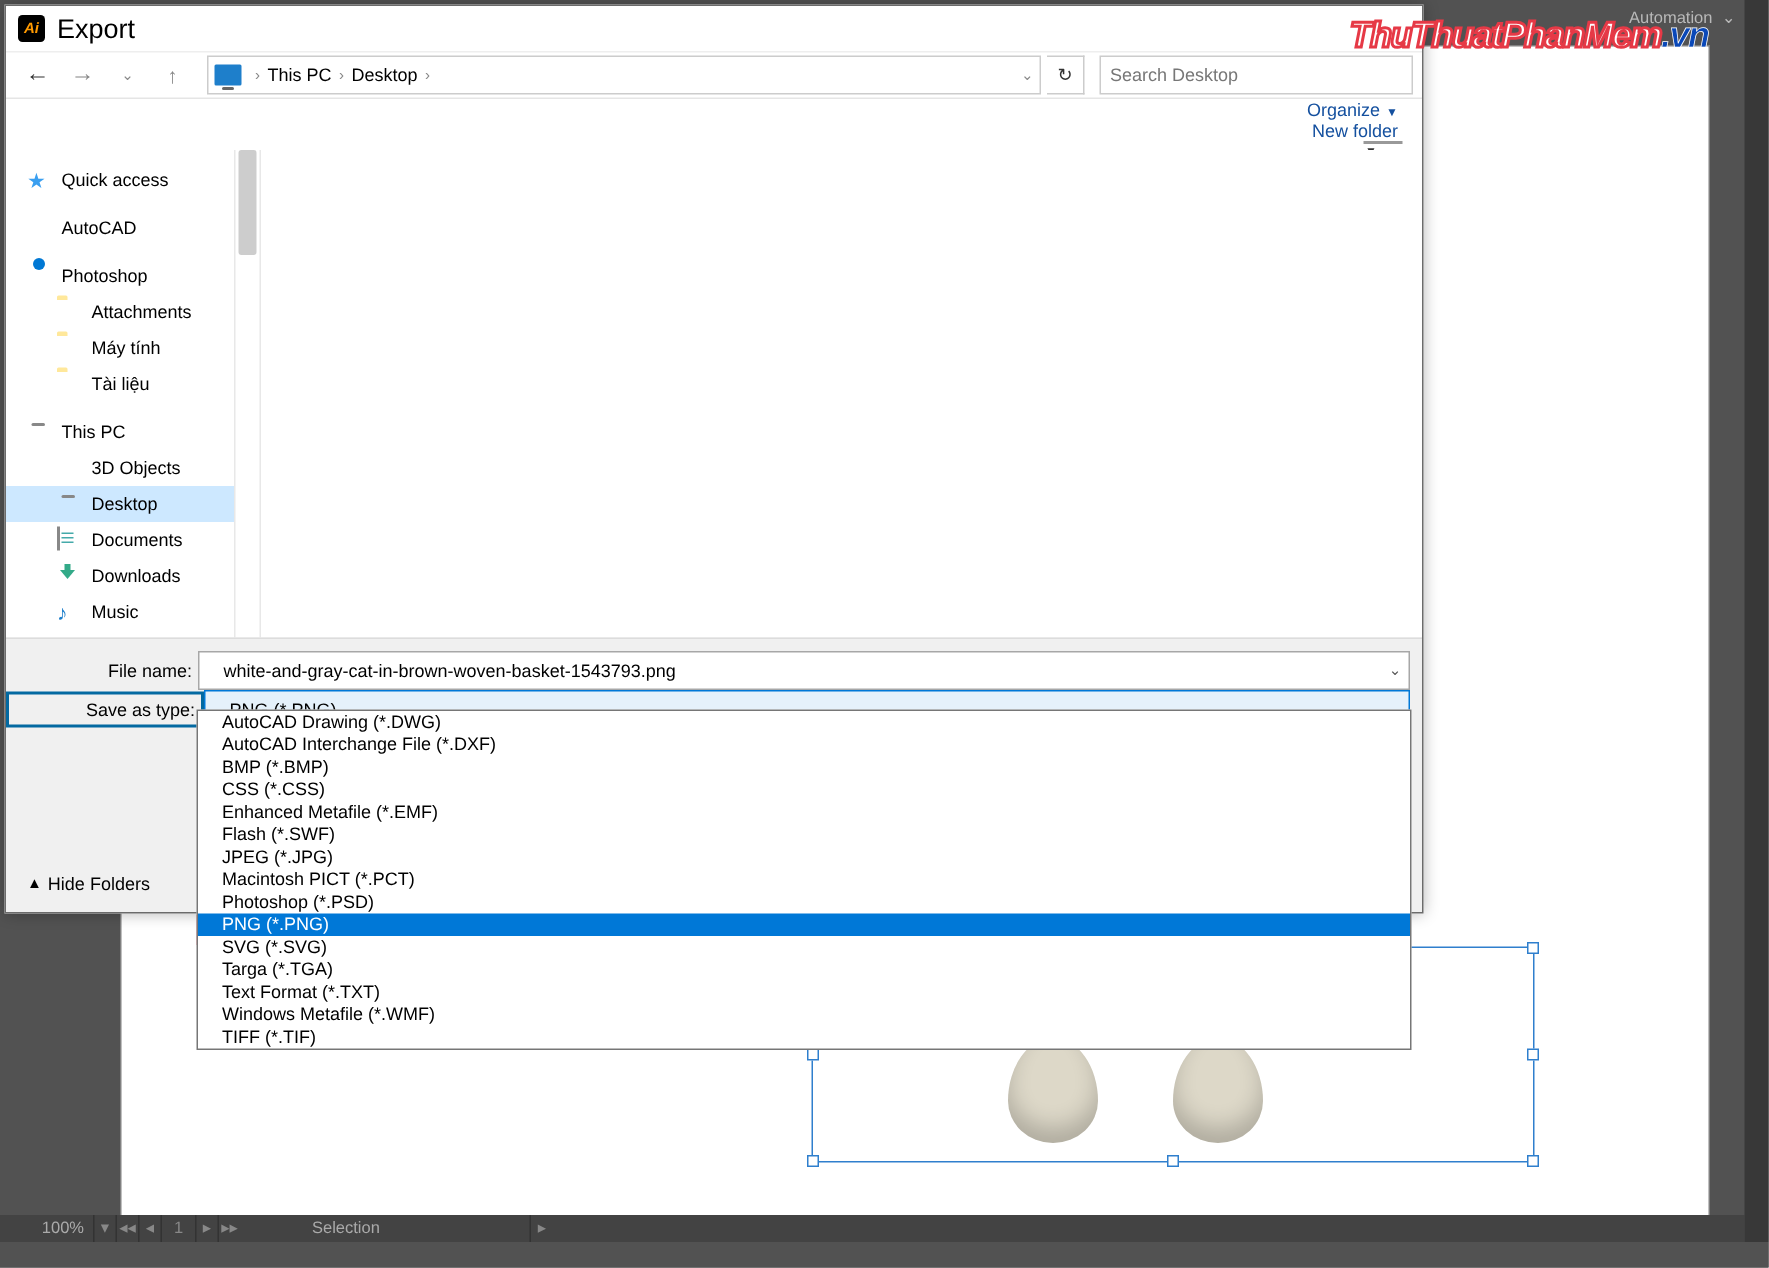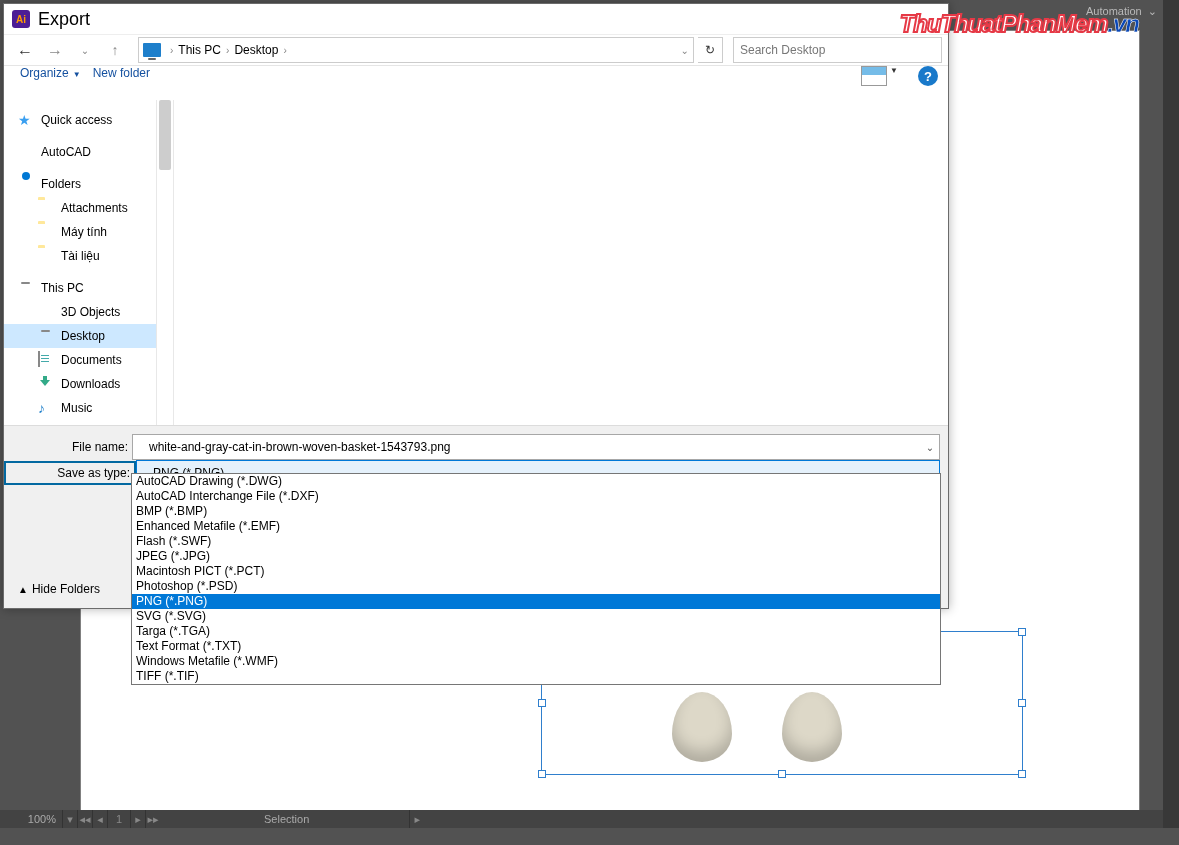--- a/index.html
+++ b/index.html
@@ -14,45 +14,45 @@
   .ai-sel .h.tc{top:-4px;left:50%;margin-left:-4px;}
   .ai-sel .h.bc{bottom:-4px;left:50%;margin-left:-4px;}
   .ai-sel .h.ml{top:50%;left:-4px;margin-top:-4px;}
   .ai-sel .h.mr{top:50%;right:-4px;margin-top:-4px;}
   .ai-sel .cat{position:absolute;width:60px;height:70px;background:#ddd8c8;border-radius:50% 50% 50% 50%/60% 60% 40% 40%;box-shadow:inset 0 -10px 15px rgba(0,0,0,.2);}
   .ai-sel .cat.c1{left:130px;top:60px;}
   .ai-sel .cat.c2{left:240px;top:60px;}
   .ai-status{position:absolute;bottom:0;left:0;height:18px;width:1163px;background:#434343;color:#aaa;font-size:11px;display:flex;align-items:center;}
   .ai-status .zoom{width:50px;text-align:right;padding:0 6px;}
   .ai-status .navbtn{width:14px;text-align:center;color:#888;border-left:1px solid #333;height:18px;line-height:18px;}
-  .ai-status .sel{margin-left:104px;}
+  .ai-status .sel{margin-left:48px;}
   .ai-right{position:absolute;top:0;right:0;width:16px;height:828px;background:#383838;}
   .watermark{position:absolute;top:10px;right:40px;font-size:24px;font-weight:900;font-style:italic;letter-spacing:-1px;pointer-events:none;}
   .watermark .a{color:#fff;margin-left:45px;-webkit-text-stroke:2px #e63946;}
   .watermark .b{color:#0a48b8;-webkit-text-stroke:.5px #fff;}
 
   
   .dlg{position:absolute;top:3px;left:3px;width:944px;background:#fff;border:1px solid #6b6b6b;box-shadow:0 0 10px rgba(0,0,0,.3);}
   .titlebar{height:30px;display:flex;align-items:center;padding:0 8px;background:#fff;}
-  .ai-logo{width:18px;height:18px;background:#4c1d95;border-radius:3px;display:flex;align-items:center;justify-content:center;color:#ff9a00;font-size:10px;font-weight:bold;margin-right:8px;}
+  .ai-logo{width:18px;height:18px;background:#000000;border-radius:3px;display:flex;align-items:center;justify-content:center;color:#ff9a00;font-size:10px;font-weight:bold;margin-right:8px;font-style:italic;}
   .title{font-size:18px;}
   .nav{height:30px;display:flex;align-items:center;padding:0 6px;border-top:1px solid #eee;border-bottom:1px solid #e5e5e5;}
   .nav .arrow{width:30px;text-align:center;color:#888;font-size:16px;}
   .nav .arrow.on{color:#333;}
   .nav .up{font-size:14px;}
   .crumb{display:flex;align-items:center;flex:1;height:24px;border:1px solid #ccc;margin:0 4px 0 8px;padding:0 4px;}
   .crumb .mon{width:18px;height:14px;background:#1e7fcb;position:relative;margin-right:4px;border-radius:1px;}
   .crumb .mon::after{content:"";position:absolute;bottom:-3px;left:5px;width:8px;height:2px;background:#666;border-radius:1px;}
   .crumb .sep{color:#888;padding:0 5px;font-size:10px;}
   .crumb .txt{color:#000;}
   .crumb .spacer{flex:1;}
   .crumb .dd{color:#888;font-size:10px;}
   .refresh{width:24px;height:24px;border:1px solid #ccc;border-left:none;margin-right:10px;display:flex;align-items:center;justify-content:center;color:#333;}
   .search{width:195px;height:24px;border:1px solid #ccc;color:#777;padding:0 6px;display:flex;align-items:center;}
-  .toolbar{height:34px;display:flex;align-items:flex-start;padding:0 10px;}
+  .toolbar{height:34px;display:flex;align-items:flex-end;padding:0 10px;flex-direction:column;}
   .toolbar .org,.toolbar .newf{color:#14509f;padding:0 6px;cursor:pointer;}
   .toolbar .org .dd{font-size:8px;margin-left:4px;}
   .toolbar .sp{flex:1;}
   .toolbar .view{width:24px;height:18px;background:linear-gradient(#75bce8,#75bce8) 0 0/24px 8px no-repeat,#fff;border:1px solid #999;margin-right:3px;}
   .toolbar .vdd{font-size:8px;color:#333;margin-right:20px;}
   .toolbar .help{width:20px;height:20px;border-radius:50%;background:#1979ca;color:#fff;display:flex;align-items:center;justify-content:center;font-size:13px;font-weight:bold;}
   .body{display:flex;height:325px;}
   .tree{width:152px;padding-top:8px;}
   .tree-sb{width:16px;border-left:1px solid #e8e8e8;position:relative;}
   .tree-sb .thumb{position:absolute;top:0;left:2px;width:12px;height:70px;background:#cdcdcd;border-radius:2px;}
@@ -80,21 +80,21 @@
   .bottom{border-top:1px solid #dcdcdc;background:#f0f0f0;padding:8px 0 12px;position:relative;}
   .row{display:flex;align-items:center;height:26px;}
   .row .lbl{width:124px;text-align:right;padding-right:4px;}
   .row .lbl.box{border:2px solid #0369a1;height:20px;line-height:20px;}
   .combo{flex:1;margin-right:8px;height:24px;border:1px solid #a7a7a7;background:#fff;display:flex;align-items:center;}
   .combo.open{background:#e5f1fb;border-color:#0078d7;}
   .combo .txt{flex:1;padding:0 16px;}
   .combo .dd{width:18px;text-align:center;color:#555;font-size:10px;}
   .hide{position:absolute;left:14px;bottom:12px;display:flex;align-items:center;gap:4px;cursor:pointer;}
   .dropdown{position:absolute;top:473px;left:131px;width:808px;background:#fff;border:1px solid #767676;padding:0;z-index:10;}
-  .dropdown .opt{height:15px;line-height:15px;padding:0 4px;font-size:12px;cursor:default;}
+  .dropdown .opt{height:15px;line-height:15px;padding:0 16px;font-size:12px;cursor:default;}
   .dropdown .opt.sel{background:#0078d7;color:#fff;}
   .outline{position:absolute;top:610px;left:131px;width:211px;height:16px;border:2px solid #ee2b3a;pointer-events:none;}
 </style>
 </head>
 <body>
 
 <div class="app-bg">
   <div class="ai-canvas">
     <div class="ai-board">
       <div class="ai-sel">
@@ -166,21 +166,21 @@
             <span>Quick access</span>
           </div>
         <div style="height:8px"></div>
         <div class="titem">
             <span class="ic"><span class="ic-dropbox"></span></span>
             <span>AutoCAD</span>
           </div>
         <div style="height:8px"></div>
         <div class="titem">
             <span class="ic"><span class="ic-cloud"></span></span>
-            <span>Folders</span>
+            <span>Photoshop</span>
           </div>
         <div class="titem sub">
             <span class="ic"><span class="ic-folder"></span></span>
             <span>Attachments</span>
           </div>
         <div class="titem sub">
             <span class="ic"><span class="ic-folder"></span></span>
             <span>Máy tính</span>
           </div>
         <div class="titem sub">
@@ -239,20 +239,21 @@
         <span style="font-size:10px">▲</span>
         <span>Hide Folders</span>
       </div>
     </div>
   </div>
 
   <div class="dropdown" id="dd-list">
       <div class="opt">AutoCAD Drawing (*.DWG)</div>
       <div class="opt">AutoCAD Interchange File (*.DXF)</div>
       <div class="opt">BMP (*.BMP)</div>
+      <div class="opt">CSS (*.CSS)</div>
       <div class="opt">Enhanced Metafile (*.EMF)</div>
       <div class="opt">Flash (*.SWF)</div>
       <div class="opt">JPEG (*.JPG)</div>
       <div class="opt">Macintosh PICT (*.PCT)</div>
       <div class="opt">Photoshop (*.PSD)</div>
       <div class="opt sel">PNG (*.PNG)</div>
       <div class="opt">SVG (*.SVG)</div>
       <div class="opt">Targa (*.TGA)</div>
       <div class="opt">Text Format (*.TXT)</div>
       <div class="opt">Windows Metafile (*.WMF)</div>

